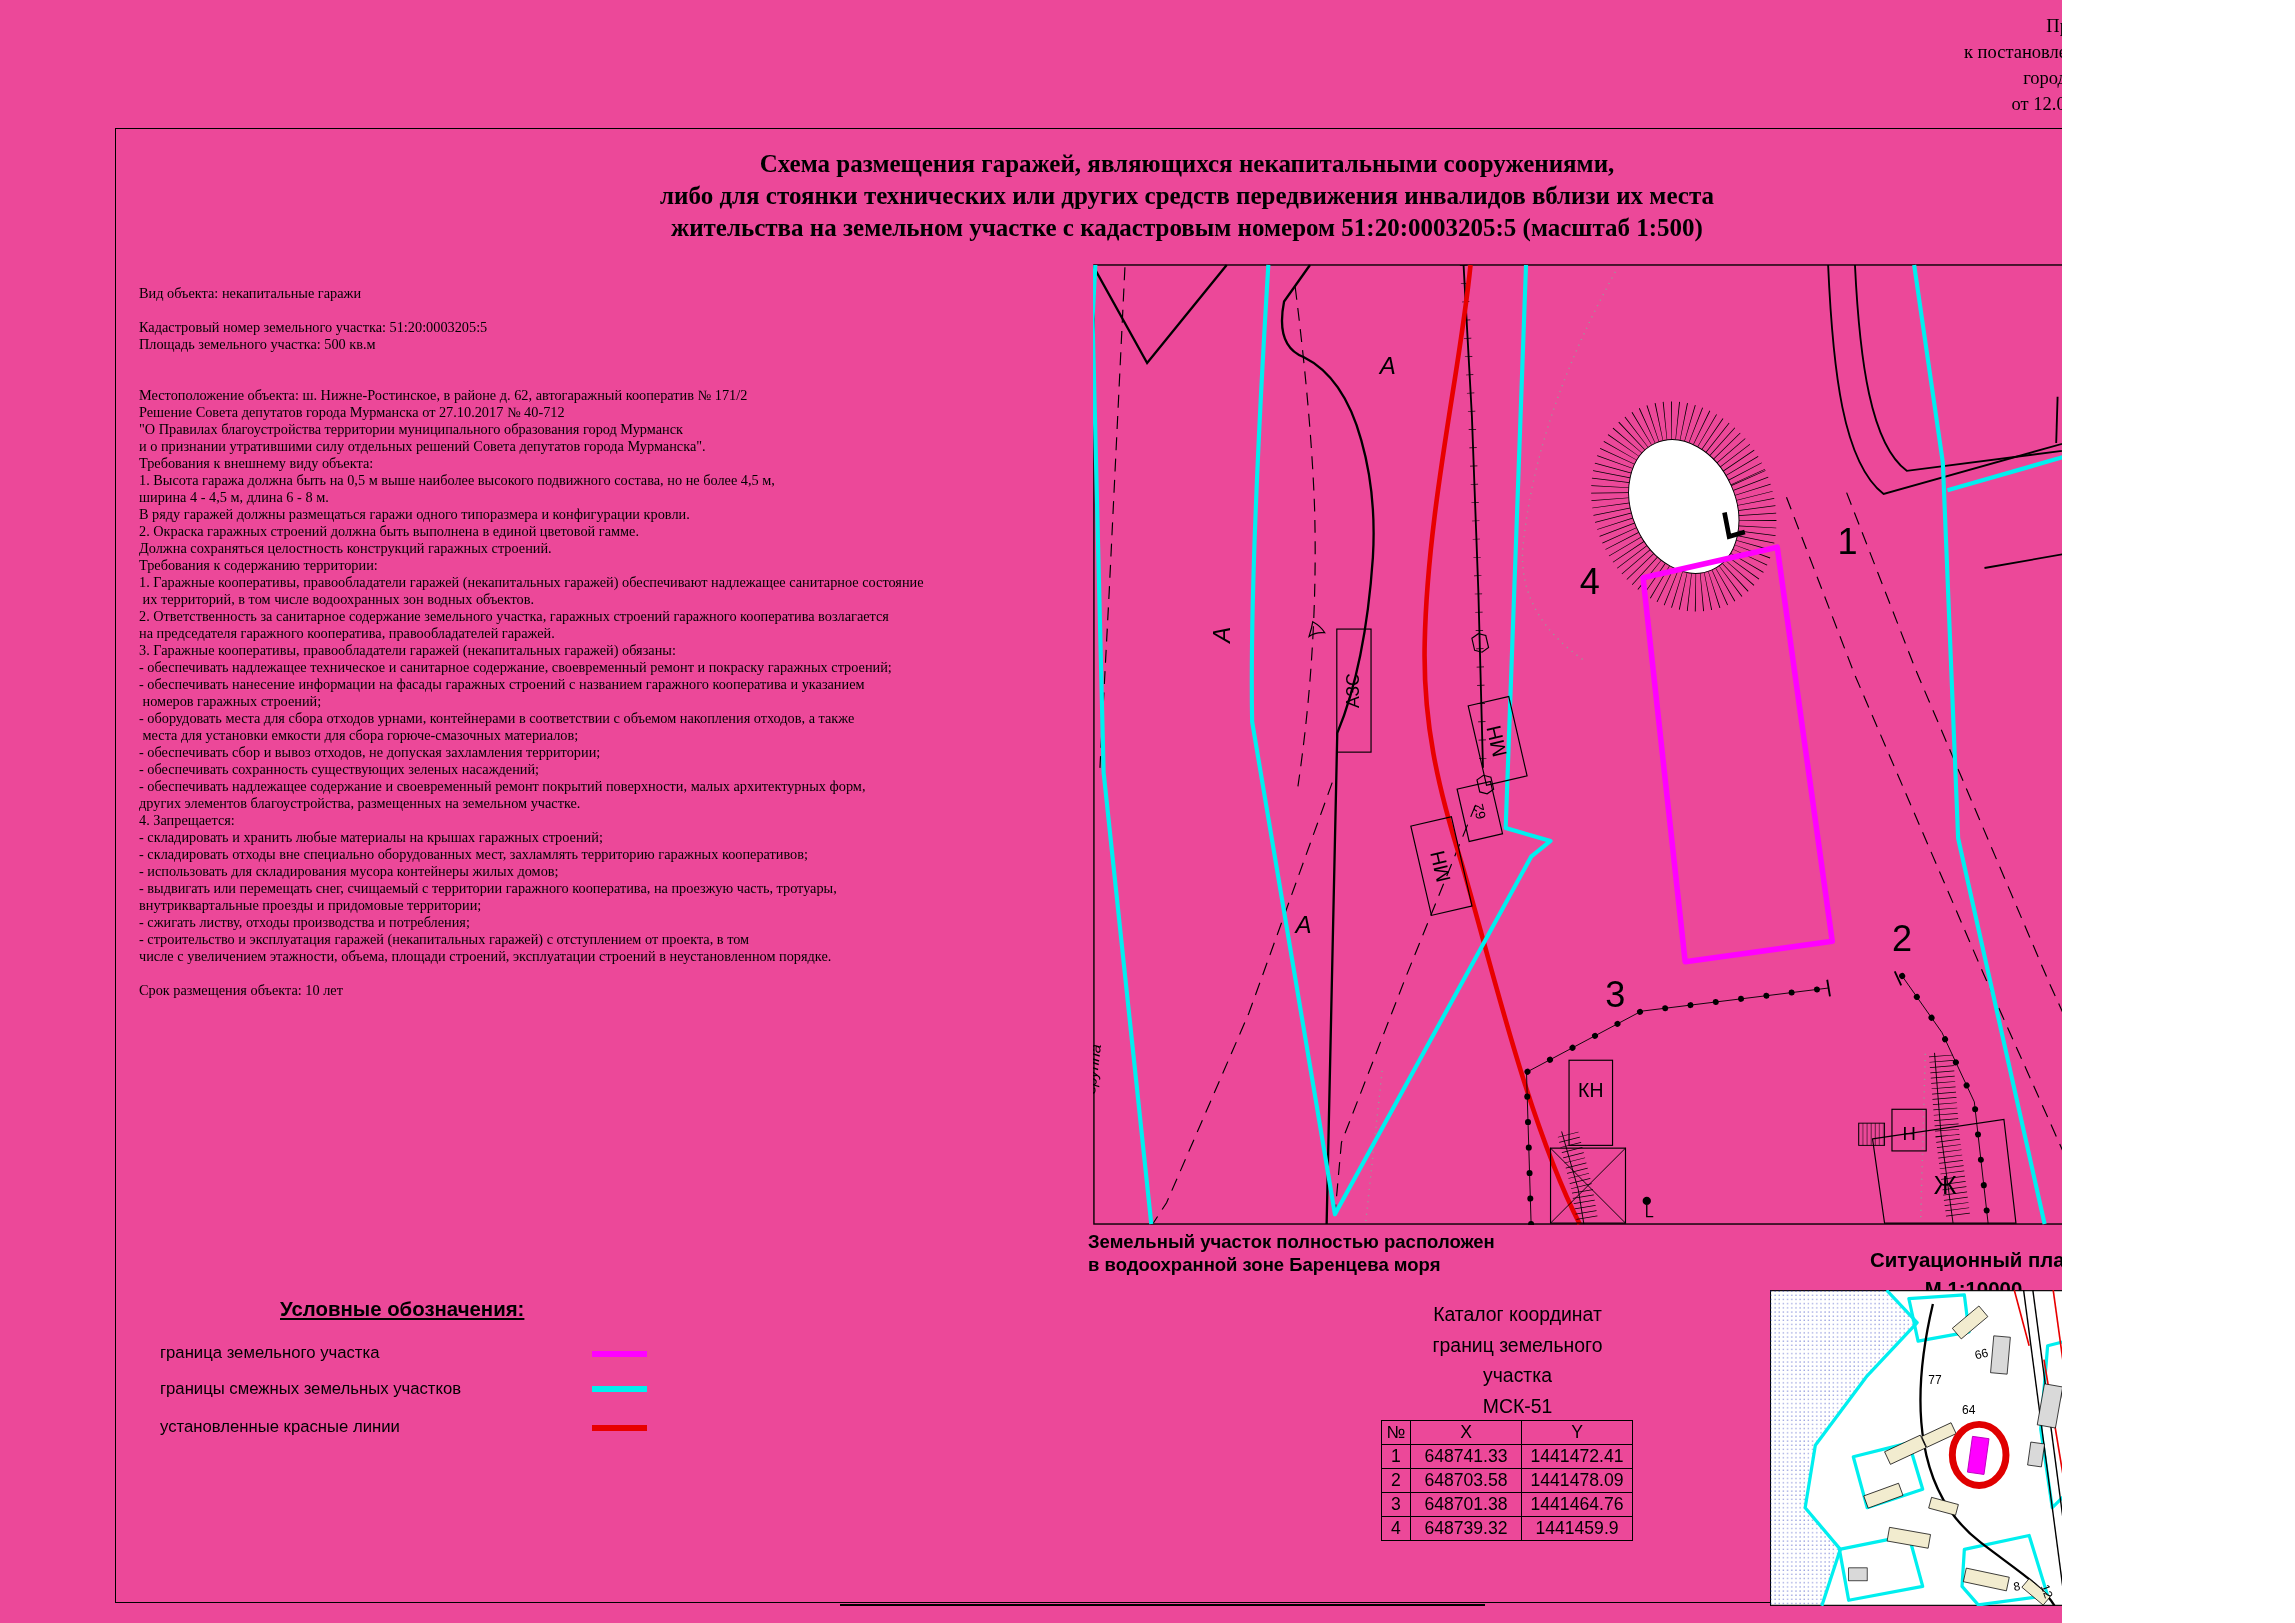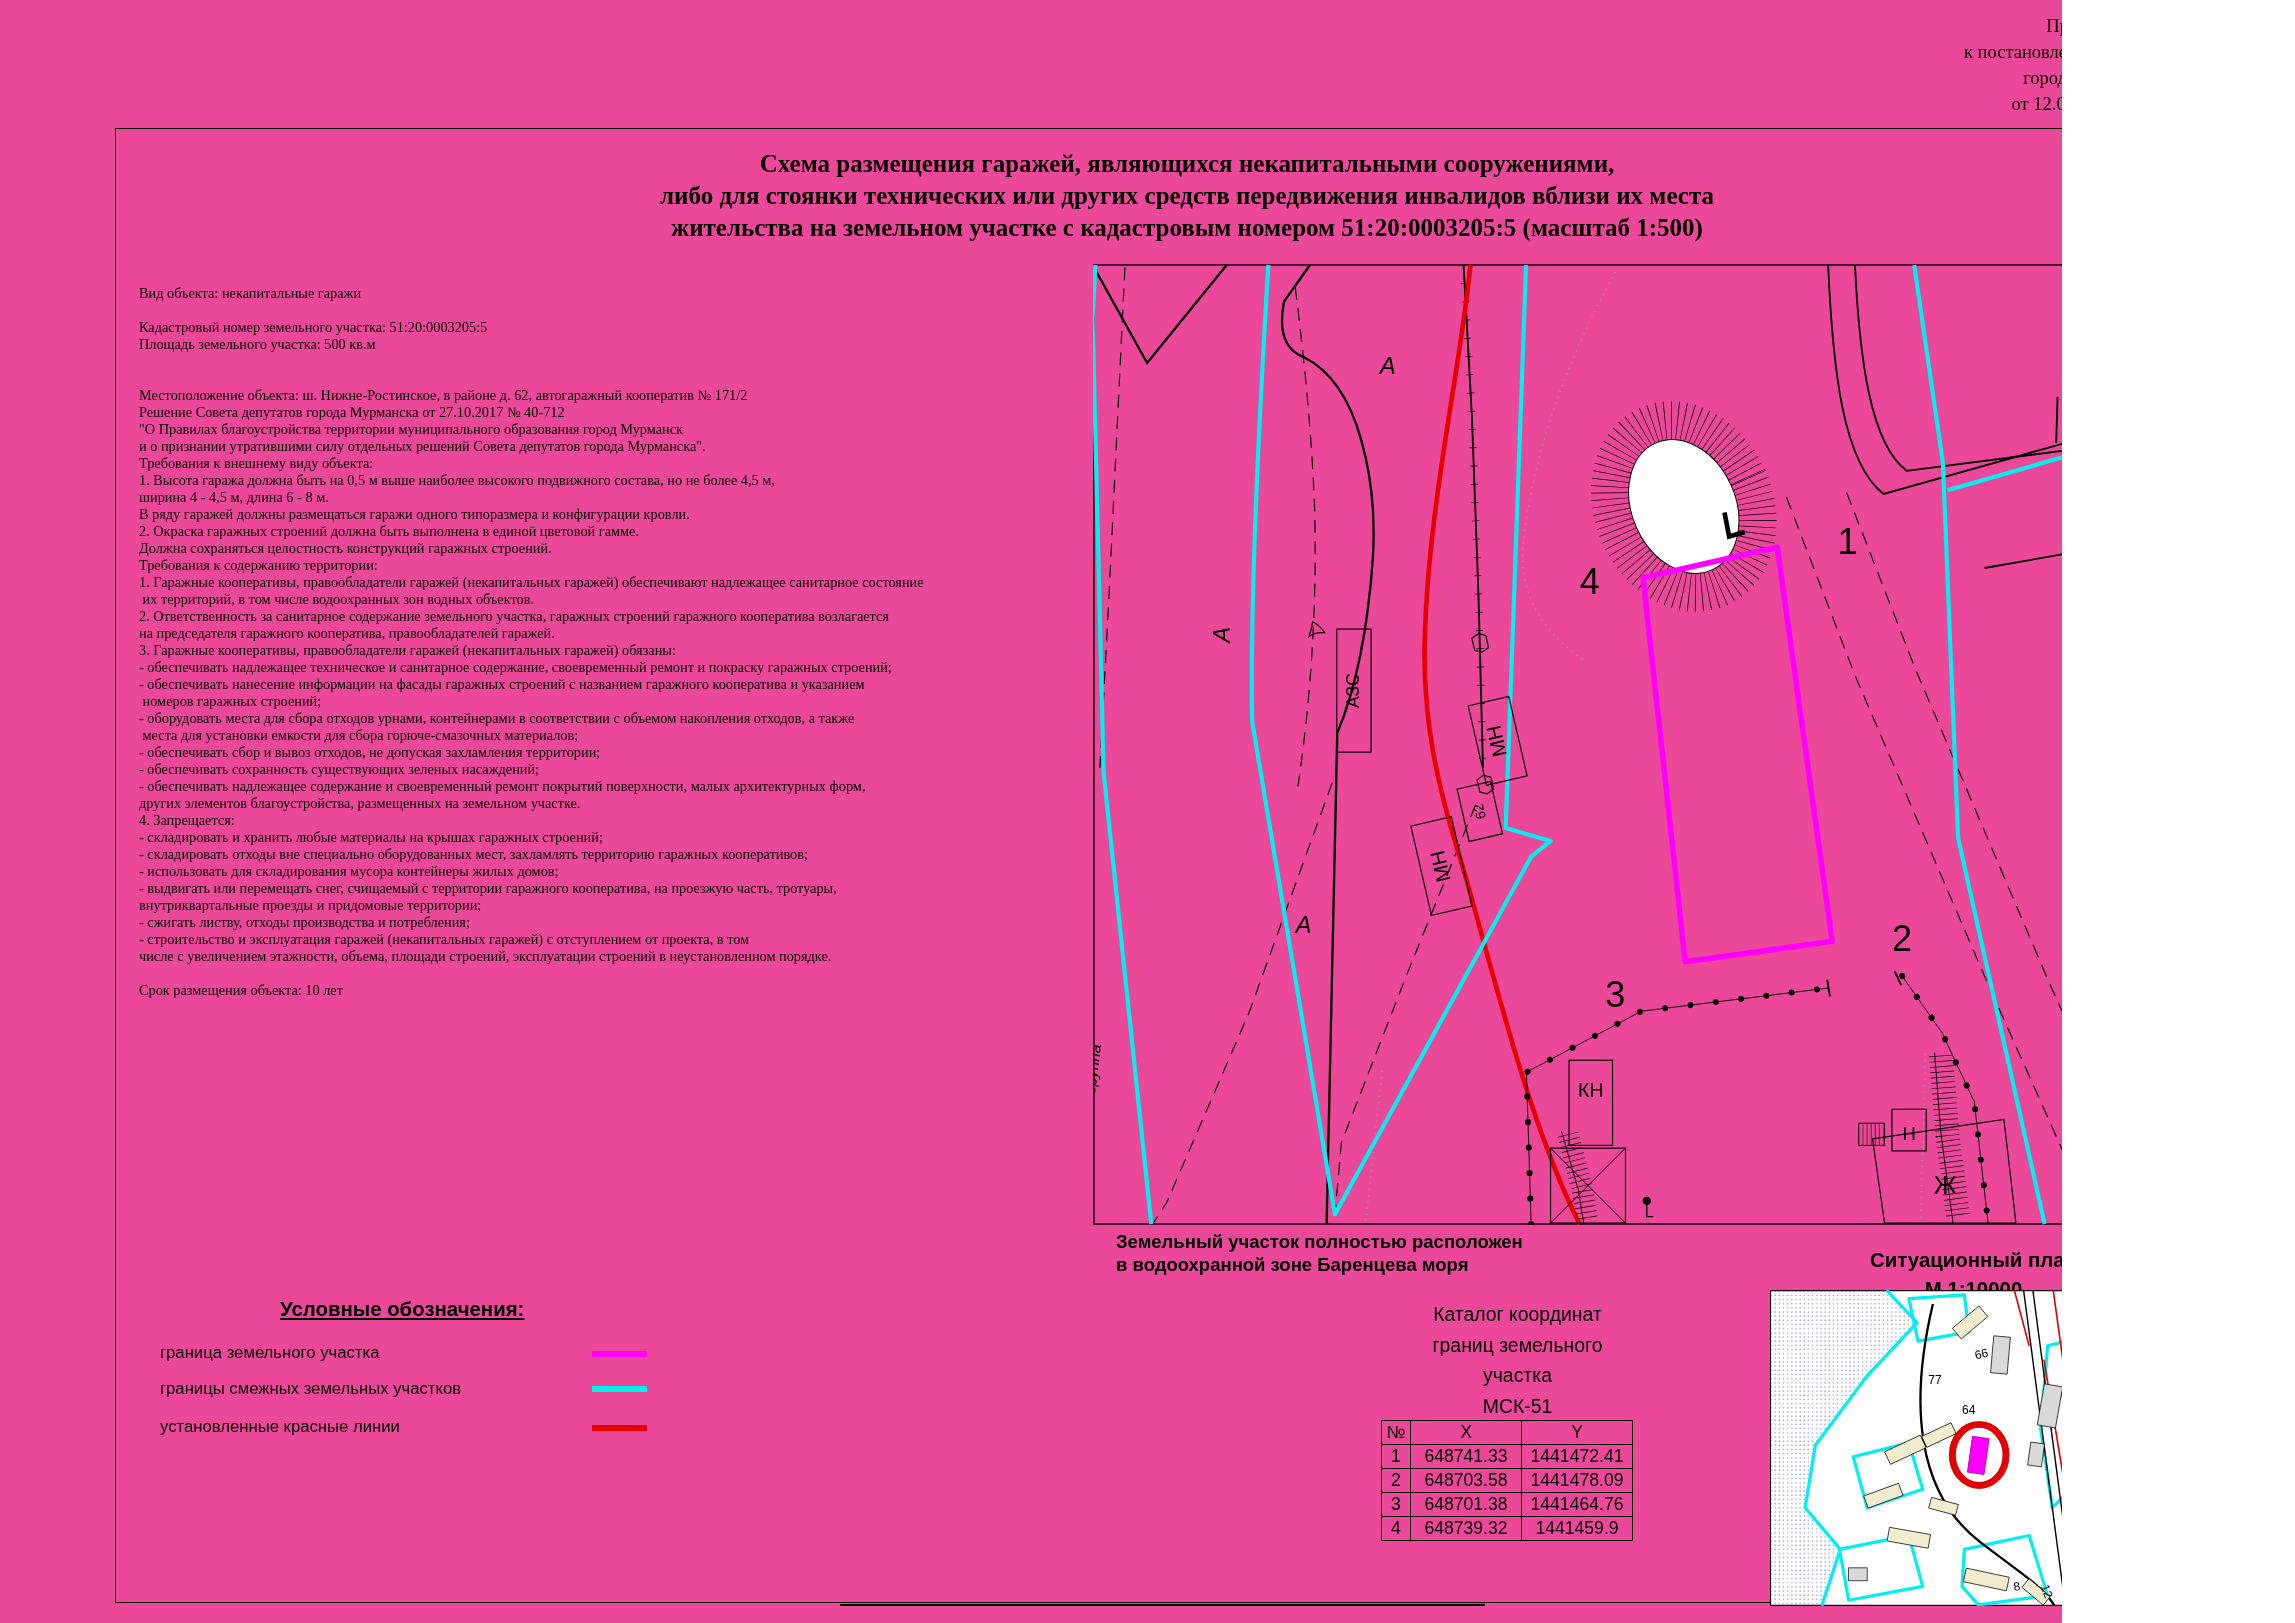--- a/index.html
+++ b/index.html
@@ -12,21 +12,21 @@
   
   #appendix{left:1888px;top:13px;width:416px;text-align:center;font-size:18.5px;line-height:26px;}
   
   #title{left:115px;top:139px;width:2144px;text-align:center;font-weight:bold;
          font-size:25px;line-height:32px;margin-top:9px;}
   
   #description{left:139px;top:285px;width:944px;font-size:14.3px;line-height:17px;}
   .dline{white-space:pre;height:17px;overflow:visible;}
   
   #annotation{left:1088px;top:1230px;width:648px;font-family:"Liberation Sans",sans-serif;
-              font-weight:bold;font-size:18.5px;line-height:23px;margin-left:28px;}
+              font-weight:bold;font-size:18.5px;line-height:23px;}
   
   #sitplan-caption{left:1821px;top:1246px;width:305px;text-align:center;font-family:Liberation Sans, sans-serif;
                    font-weight:bold;font-size:20.4px;line-height:29px;}
   
   #legend-title{left:280px;top:1298px;font-family:"Liberation Sans",sans-serif;font-weight:bold;
                 font-size:20.4px;text-decoration:underline;}
   .legend-label{font-family:"Liberation Sans",sans-serif;font-size:16.7px;}
   .legend-swatch{width:55px;height:5.6px;}
   
   #coords-title{left:1381px;top:1299px;width:273px;text-align:center;font-family:"Liberation Sans",sans-serif;

